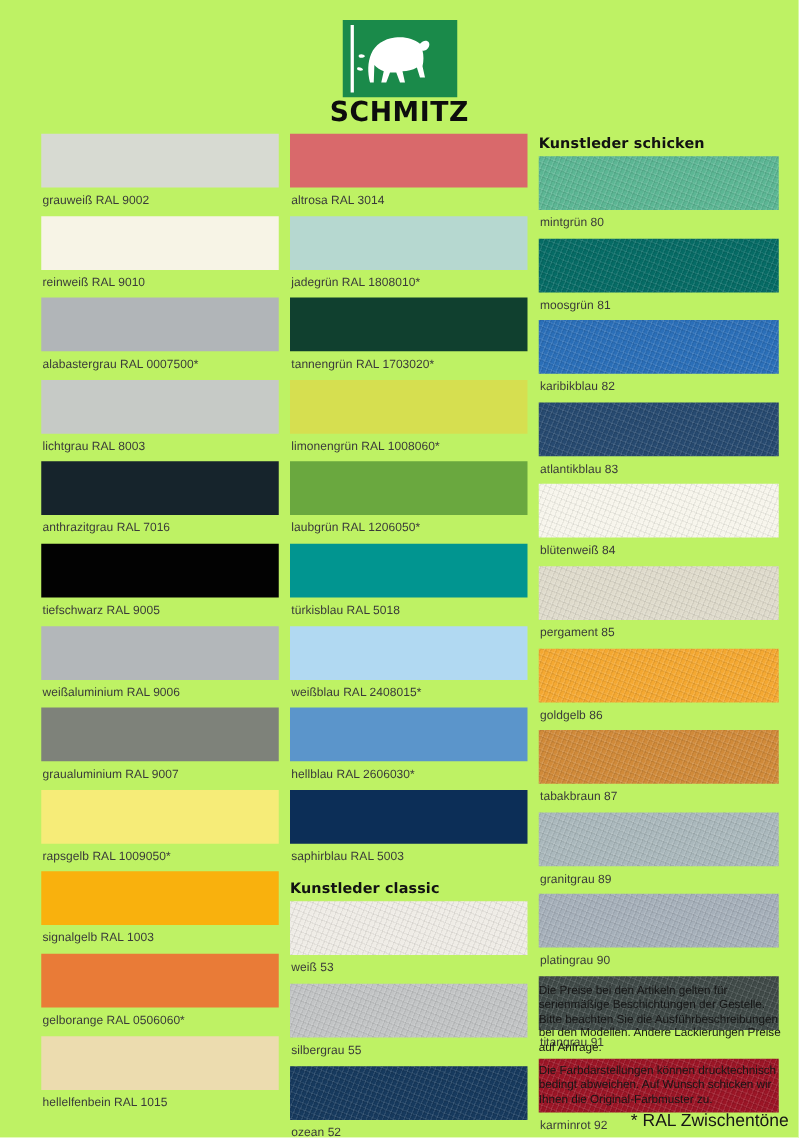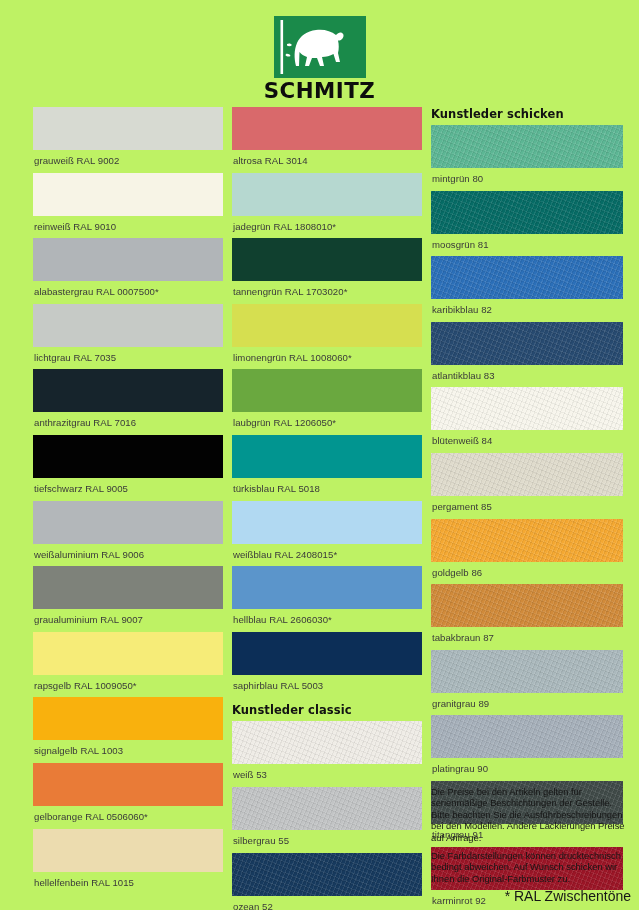--- a/index.html
+++ b/index.html
@@ -148,21 +148,21 @@
         <div class="swatch-item">
           <div class="swatch-chip" style="background-color: rgb(247, 244, 230);"></div>
           <div class="swatch-label">reinweiß RAL 9010</div>
         </div>
         <div class="swatch-item">
           <div class="swatch-chip" style="background-color: rgb(177, 181, 184);"></div>
           <div class="swatch-label">alabastergrau RAL 0007500*</div>
         </div>
         <div class="swatch-item">
           <div class="swatch-chip" style="background-color: rgb(198, 202, 198);"></div>
-          <div class="swatch-label">lichtgrau RAL 7035</div>
+          <div class="swatch-label">lichtgrau RAL 8003</div>
         </div>
         <div class="swatch-item">
           <div class="swatch-chip" style="background-color: rgb(22, 36, 44);"></div>
           <div class="swatch-label">anthrazitgrau RAL 7016</div>
         </div>
         <div class="swatch-item">
           <div class="swatch-chip" style="background-color: rgb(2, 2, 2);"></div>
           <div class="swatch-label">tiefschwarz RAL 9005</div>
         </div>
         <div class="swatch-item">

